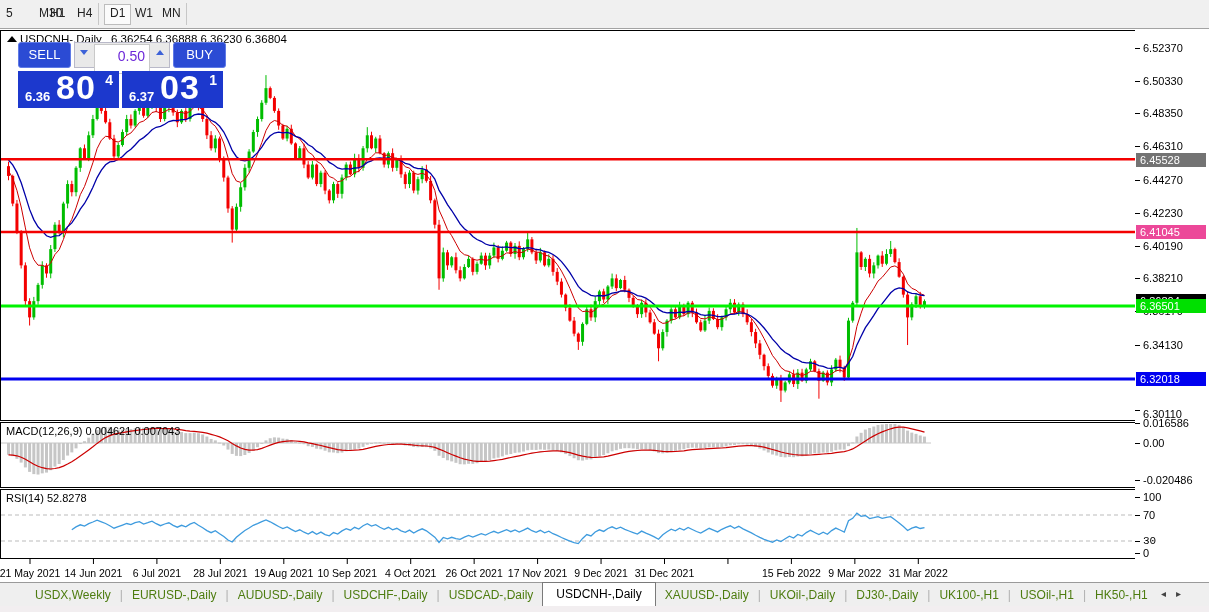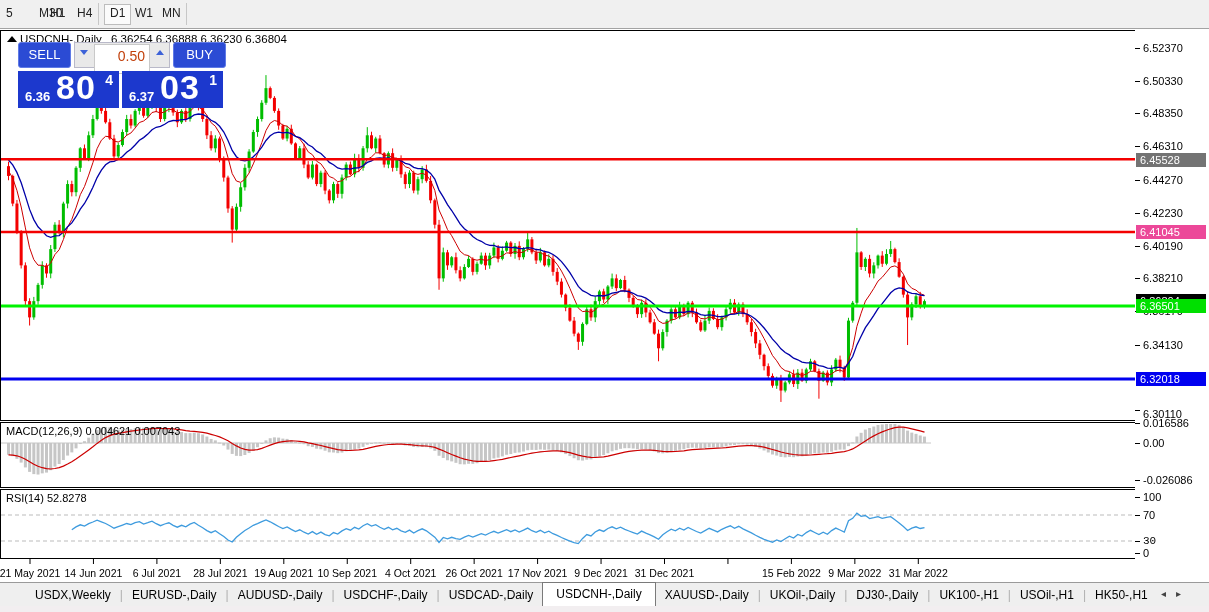--- a/index.html
+++ b/index.html
@@ -24,32 +24,32 @@
   
   #axis-col{left:1135px;top:30px;width:74px;height:592px;background:#fff;}
   .tick-label{position:absolute;left:8px;font-size:11px;color:#000;height:13px;line-height:13px;}
   .tick-mark{position:absolute;left:0;width:5px;height:1px;background:#000;}
   .px-label{position:absolute;left:1px;width:70px;height:14px;line-height:14px;font-size:11px;color:#fff;padding-left:4px;box-sizing:border-box;}
   
   #trade-panel{left:18px;top:42px;width:208px;height:66px;z-index:40;}
   .tp-btn{position:absolute;top:0;width:53px;height:26px;background:#2b4bd4;border:1px solid #5f7ae6;border-radius:3px;color:#fff;
           font-size:13px;text-align:center;line-height:24px;box-sizing:border-box;}
   #tp-spin{position:absolute;left:56px;top:0;width:96px;height:26px;background:#e9e9e9;border:1px solid #b9b9c9;box-sizing:border-box;}
-  #tp-vol{position:absolute;left:19px;top:1px;width:56px;height:30px;background:#fff;border:1px solid #c9c9c9;font-size:14px;color:#c2410c;
+  #tp-vol{position:absolute;left:19px;top:1px;width:56px;height:30px;background:#fff;border:1px solid #c9c9c9;font-size:14px;color:#6d28d9;
           text-align:right;padding-right:4px;line-height:22px;box-sizing:border-box;}
   .spin-arrow{position:absolute;top:7px;width:0;height:0;border-left:4px solid transparent;border-right:4px solid transparent;}
   .price-box{position:absolute;top:29px;width:101px;height:37px;background:#1c38cd;color:#fff;}
   .pb-small{position:absolute;left:7px;bottom:4px;font-size:13px;font-weight:bold;}
   .pb-big{position:absolute;left:38px;top:-3px;font-size:34px;font-weight:bold;letter-spacing:1px;}
   .pb-sup{position:absolute;right:6px;top:1px;font-size:14px;font-weight:bold;}
   
   .date-label{position:absolute;top:8px;font-size:10.5px;color:#000;white-space:nowrap;transform:translateX(-50%);}
   
   #tabbar{left:0;top:582px;width:1209px;height:24px;background:#efefef;border-top:1px solid #9a9a9a;box-sizing:border-box;display:flex;align-items:flex-end;padding-left:26px;}
-  .tab{font-size:12px;color:#000000;padding:4px 9px 4px 9px;white-space:nowrap;}
+  .tab{font-size:12px;color:#4d7c0f;padding:4px 9px 4px 9px;white-space:nowrap;}
   .tab.active{background:#fff;border:1px solid #7a7a7a;border-bottom:none;color:#000;padding:4px 13px 5px 13px;margin-bottom:0;}
   .tab-sep{color:#b0b0b0;font-size:12px;padding-bottom:4px;}
   #tab-arrows{position:absolute;right:18px;top:588px;font-size:10px;color:#444;letter-spacing:10px;}
   #bottom-strip{left:0;top:606px;width:1209px;height:6px;background:#f2eef0;}
 </style>
 </head>
 <body>
 
 <div id="toolbar" class="abs">
     <div class="tf-item" style="left: 1px;">5</div>
@@ -839,21 +839,21 @@
     <div class="px-label" style="top: 264.067px; background: rgb(0, 0, 0); z-index: 6;">6.36804</div>
     <div class="px-label" style="top: 123px; background: #737373; z-index: 7;">6.45528</div>
     <div class="px-label" style="top: 195.108px; background: #ec4899; z-index: 7;">6.41045</div>
     <div class="px-label" style="top: 268.994px; background: rgb(0, 224, 0); z-index: 7;">6.36501</div>
     <div class="px-label" style="top: 341.887px; background: rgb(0, 0, 240); z-index: 7;">6.32018</div>
     <div class="tick-mark" style="top: 393.263px;"></div>
     <div class="tick-label" style="top: 387.263px;">0.016586</div>
     <div class="tick-mark" style="top: 413px;"></div>
     <div class="tick-label" style="top: 407px;">0.00</div>
     <div class="tick-mark" style="top: 450.391px;"></div>
-    <div class="tick-label" style="top: 444.391px;">-0.026086</div>
+    <div class="tick-label" style="top: 444.391px;">-0.020486</div>
     <div class="tick-mark" style="top: 467px;"></div>
     <div class="tick-label" style="top: 461px;">100</div>
     <div class="tick-mark" style="top: 485px;"></div>
     <div class="tick-label" style="top: 479px;">70</div>
     <div class="tick-mark" style="top: 511px;"></div>
     <div class="tick-label" style="top: 505px; font-family: Liberation Mono, monospace;">30</div>
     <div class="tick-mark" style="top: 523px;"></div>
     <div class="tick-label" style="top: 517px;">0</div>
   </div>
 

